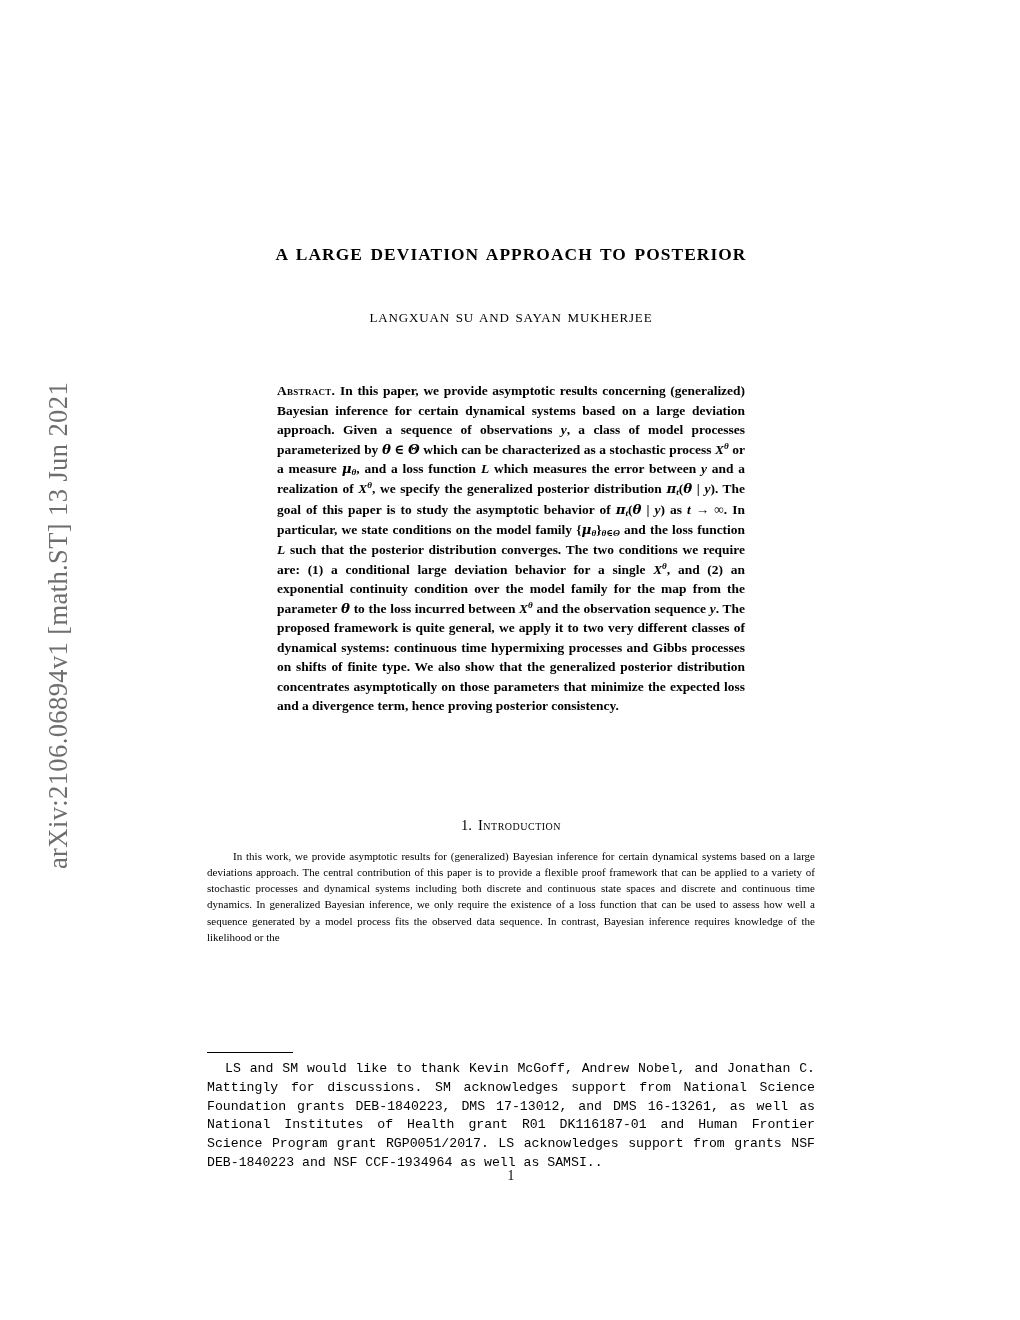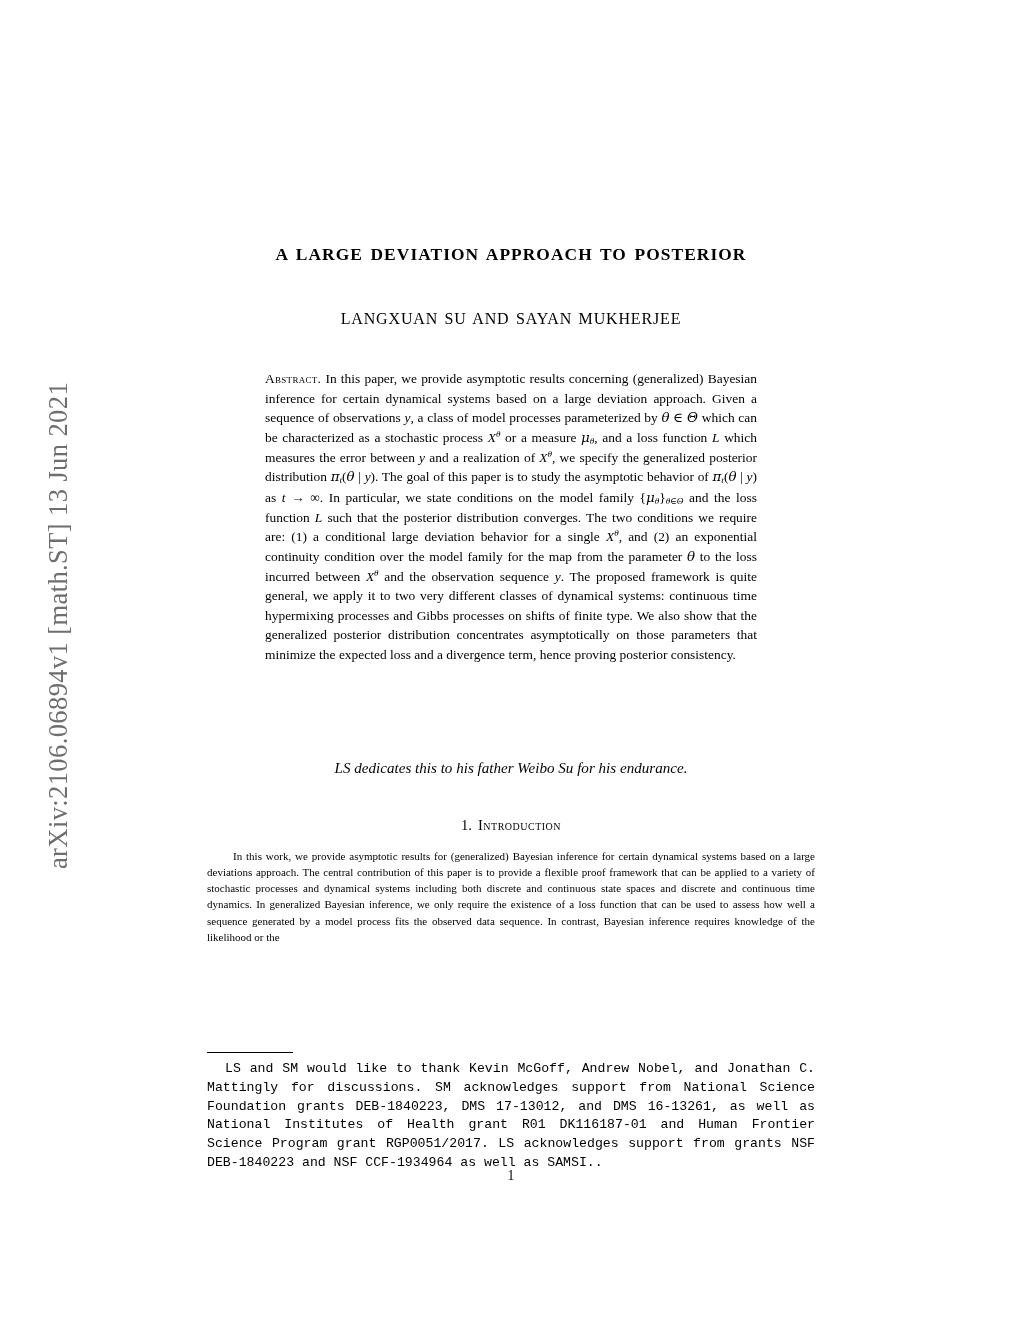--- a/index.html
+++ b/index.html
@@ -53,39 +53,40 @@
     font-size: 17.4px;
     font-weight: bold;
     letter-spacing: 1.05px;
     line-height: 1.62;
     margin: 0;
     word-spacing: 2.2px;
   }
   .author-line {
     margin: 0;
     padding-top: 42px;
-    font-size: 16px;
+    font-size: 13px;
     letter-spacing: 0.85px;
     word-spacing: 1.6px;
   }
 
   
   .abstract-block {
     position: absolute;
     left: 265px;
     top: 369px;
     width: 492px;
     font-size: 13.45px;
     line-height: 1.452;
     text-align: justify;
     text-justify: inter-word;
   }
   .abstract-block p {
-    margin: 0;
+    margin: 12px;
     text-indent: 0;
+    font-weight: bold;
   }
   .smallcaps {
     font-variant: small-caps;
     letter-spacing: 0.3px;
   }
 
   
   .dedication {
     position: absolute;
     left: 207px;
@@ -182,21 +183,20 @@
     <div class="paper-title">
       <span>A LARGE DEVIATION APPROACH TO POSTERIOR</span><br>
     </div>
     <div class="author-line">LANGXUAN SU AND SAYAN MUKHERJEE</div>
   </div>
 
   <div class="abstract-block">
     <p><span class="smallcaps">Abstract.</span> <span>In this paper, we provide asymptotic results concerning (generalized) Bayesian inference for certain dynamical systems based on a large deviation approach. Given a sequence of observations <span class="mi">y</span>, a class of model processes parameterized by <span class="mgreek">θ</span> ∈ <span class="mgreek">Θ</span> which can be characterized as a stochastic process <span class="mi">X</span><sup class="msup">θ</sup> or a measure <span class="mgreek">μ</span><sub class="msub">θ</sub>, and a loss function <span class="mi">L</span> which measures the error between <span class="mi">y</span> and a realization of <span class="mi">X</span><sup class="msup">θ</sup>, we specify the generalized posterior distribution <span class="mgreek">π</span><sub class="msub">t</sub>(<span class="mgreek">θ</span> | <span class="mi">y</span>). The goal of this paper is to study the asymptotic behavior of <span class="mgreek">π</span><sub class="msub">t</sub>(<span class="mgreek">θ</span> | <span class="mi">y</span>) as <span class="mi">t</span> → ∞. In particular, we state conditions on the model family {<span class="mgreek">μ</span><sub class="msub">θ</sub>}<sub class="msub">θ∈Θ</sub> and the loss function <span class="mi">L</span> such that the posterior distribution converges. The two conditions we require are: (1) a conditional large deviation behavior for a single <span class="mi">X</span><sup class="msup">θ</sup>, and (2) an exponential continuity condition over the model family for the map from the parameter <span class="mgreek">θ</span> to the loss incurred between <span class="mi">X</span><sup class="msup">θ</sup> and the observation sequence <span class="mi">y</span>. The proposed framework is quite general, we apply it to two very different classes of dynamical systems: continuous time hypermixing processes and Gibbs processes on shifts of finite type. We also show that the generalized posterior distribution concentrates asymptotically on those parameters that minimize the expected loss and a divergence term, hence proving posterior consistency.</span></p>
   </div>
 
-  <div class="dedication">LS dedicates this to his father Weibo Su for his endurance.</div>
 
   <div class="section-heading">
     <span class="sec-num">1.</span><span class="sec-title">Introduction</span>
   </div>
 
   <div class="body-text">
     <p>In this work, we provide asymptotic results for (generalized) Bayesian inference for certain dynamical systems based on a large deviations approach. The central contribution of this paper is to provide a flexible proof framework that can be applied to a variety of stochastic processes and dynamical systems including both discrete and continuous state spaces and discrete and continuous time dynamics. In generalized Bayesian inference, we only require the existence of a loss function that can be used to assess how well a sequence generated by a model process fits the observed data sequence. In contrast, Bayesian inference requires knowledge of the likelihood or the</p>
   </div>
 
   <div class="footnote-rule"></div>

